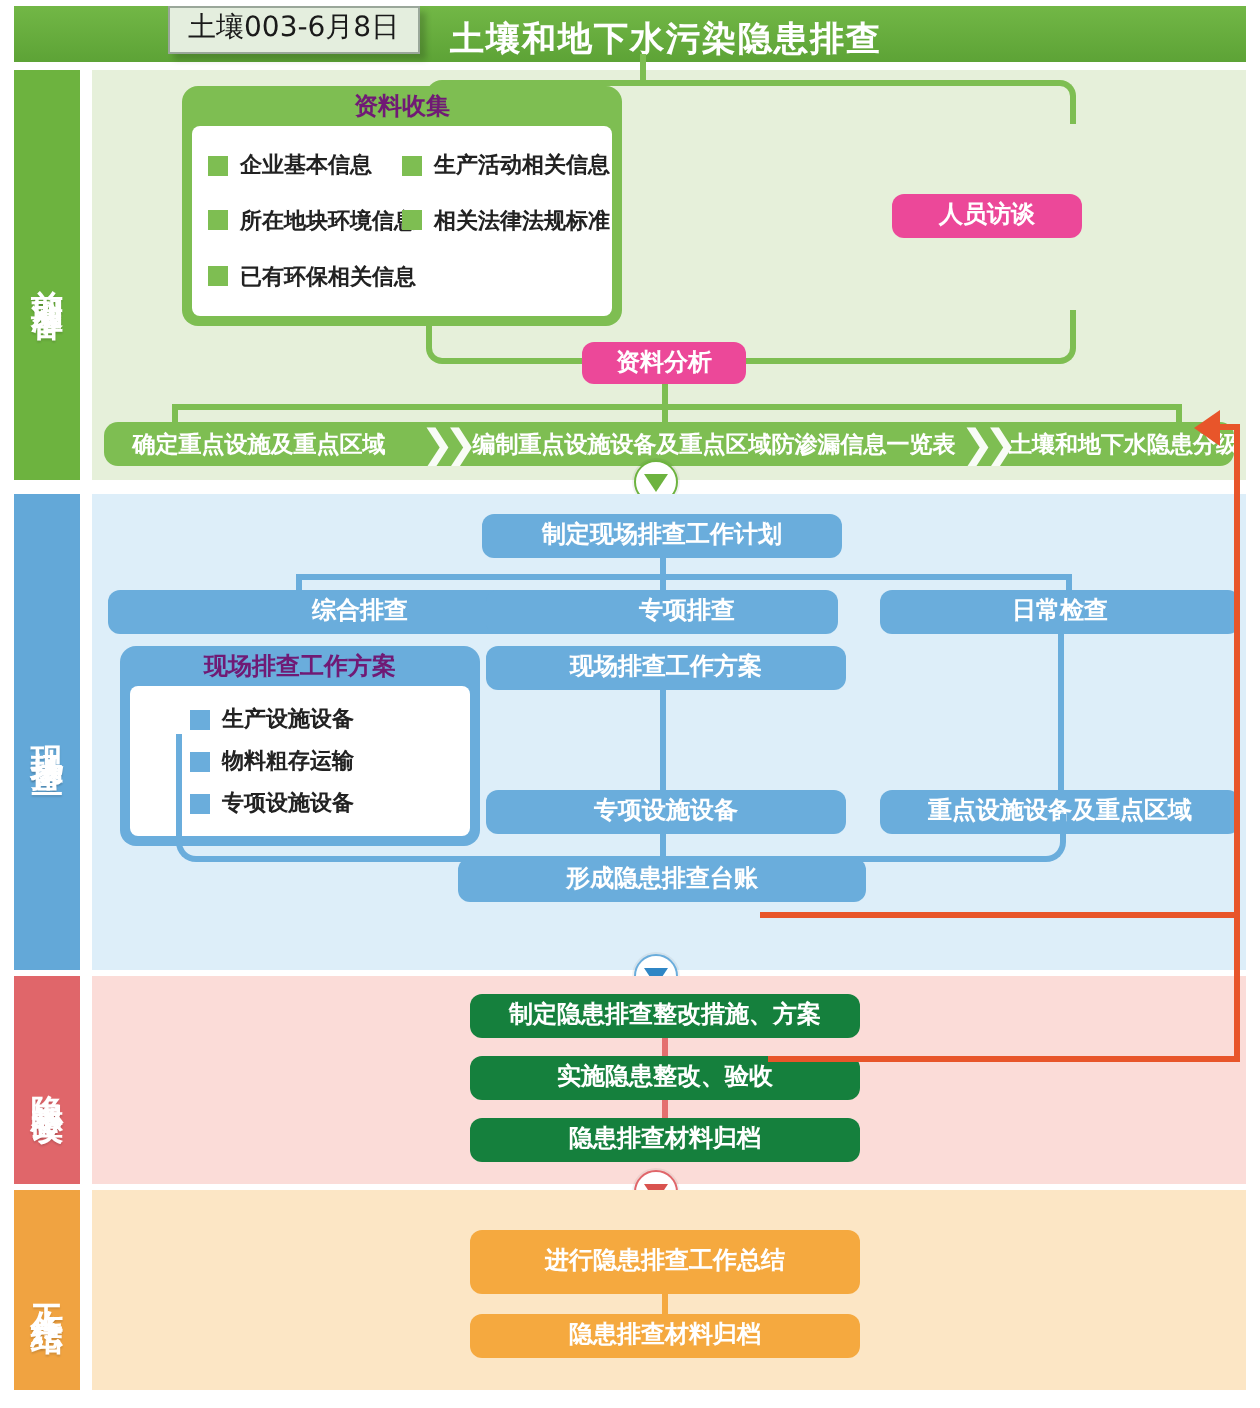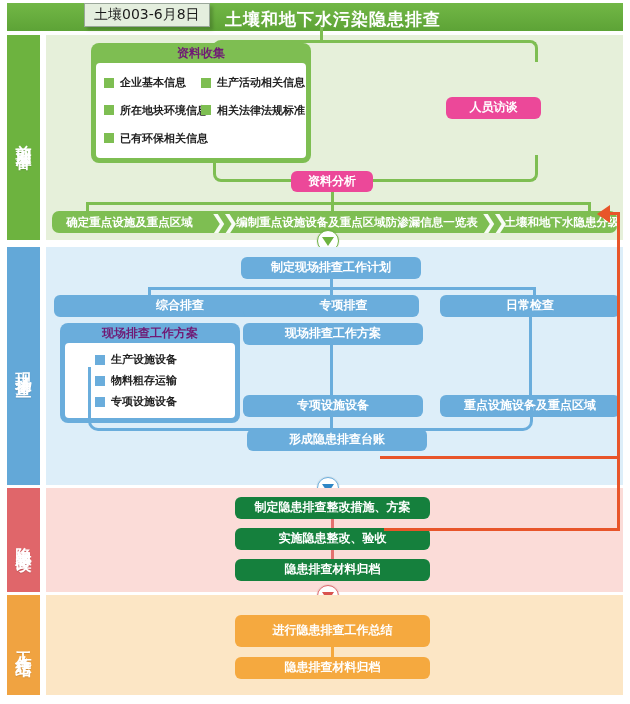--- a/index.html
+++ b/index.html
@@ -312,21 +312,21 @@
 
       <div class="node b-node" style="left:197px;top:148px;width:180px;height:22px;">专项设施设备</div>
       <div class="node b-node" style="left:394px;top:148px;width:180px;height:22px;">重点设施设备及重点区域</div>
 
       <div class="ln-b" style="left:483px;top:70px;width:3px;height:78px;"></div>
 
       <div class="round-conn-b" style="left:42px;top:160px;width:445px;height:24px;border-top:none;border-radius:0 0 10px 10px;"></div>
       <div class="ln-b" style="left:42px;top:120px;width:3px;height:45px;"></div>
       <div class="ln-b" style="left:284px;top:170px;width:3px;height:14px;"></div>
 
-      <div class="node b-node" style="left:201px;top:182px;width:180px;height:22px;">形成隐患排查台账</div>
+      <div class="node b-node" style="left:183px;top:182px;width:204px;height:22px;">形成隐患排查台账</div>
     </div>
   </div>
 
   <div class="badge blue" style="left:317px;top:477px;">
     <i></i>
   </div>
 
   <div class="band" id="band3">
     <div class="side">
       <span class="side-text">隐患整改</span>

